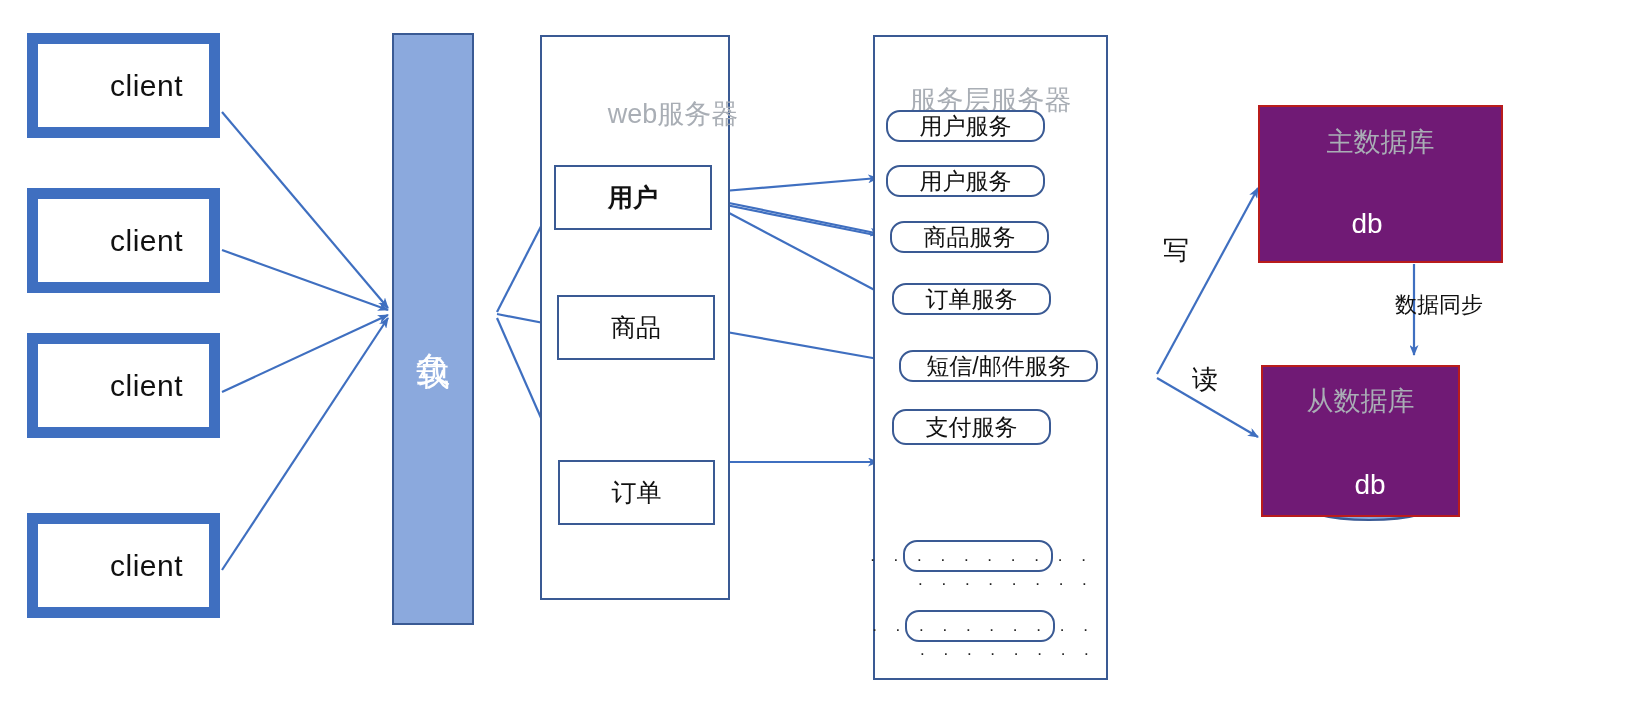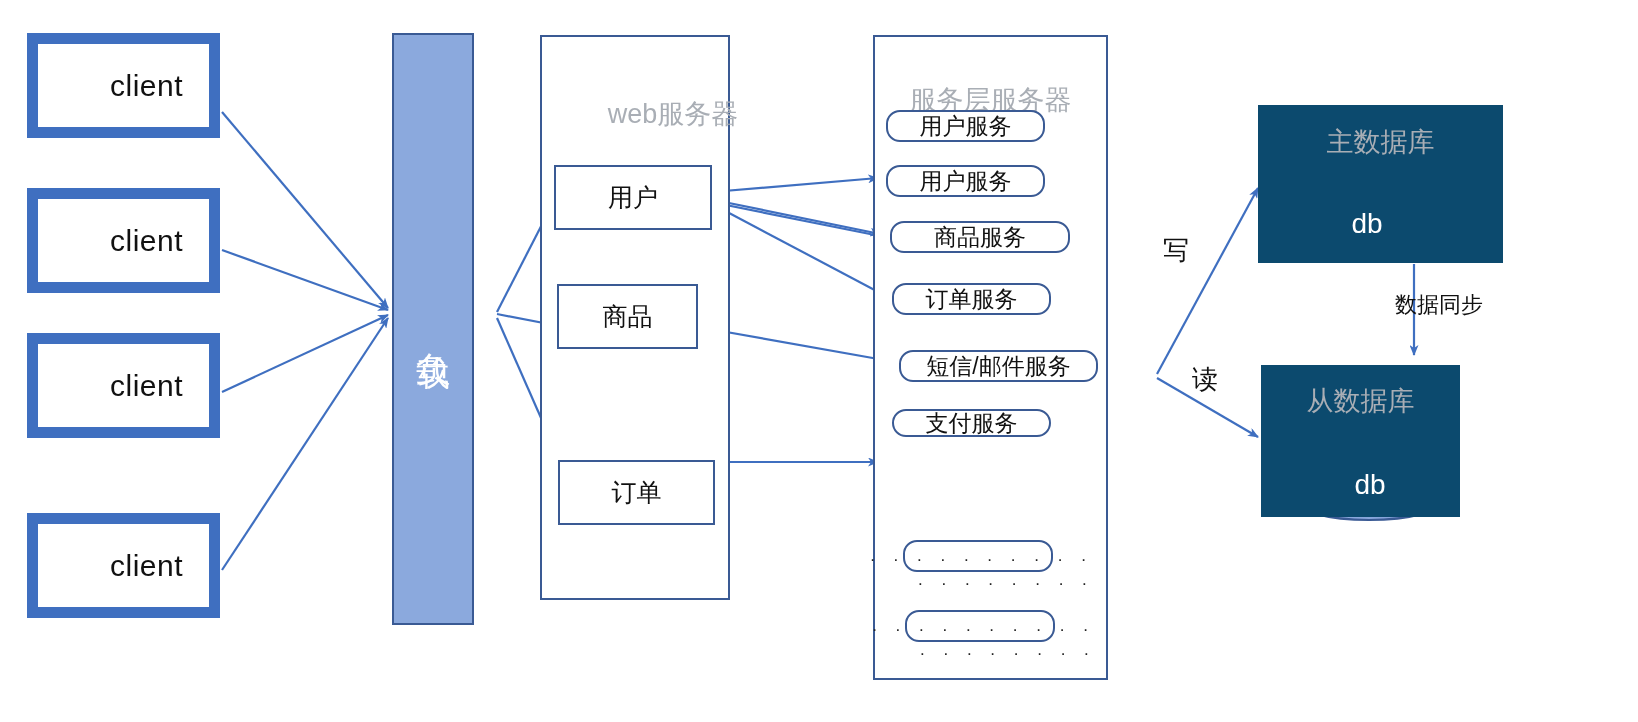--- a/index.html
+++ b/index.html
@@ -107,22 +107,22 @@
     font-size: 17px;
     color: #222222;
     white-space: nowrap;
     text-align: center;
   }
 
   
   .db-panel {
     position: absolute;
     box-sizing: border-box;
-    border: 2px solid #0c4a6e;
-    background: #0c4a6e;
+    border: 2px solid #b91c1c;
+    background: #701a75;
   }
   .db-cyl {
     position: absolute;
   }
   .db-cyl .db-text {
     position: absolute;
     left: 0;
     width: 100%;
     text-align: center;
     color: #ffffff;
@@ -215,50 +215,50 @@
     <span class="client-label">client</span>
   </div>
 
   <div class="lb-bar" style="left:392px; top:33px; width:82px; height:592px;">
     <span class="lb-label">负载</span>
   </div>
 
   <div class="panel" style="left:540px; top:35px; width:190px; height:565px;">
     <div class="panel-title" style="top:64px;padding-left:38px;">web服务器</div>
   </div>
-  <div class="node-box web" style="left:554px; top:165px; width:158px; height:65px;">
+  <div class="node-box web" style="left:554px; top:165px; width:158px; height:65px;font-weight:bold;">
     <span>用户</span>
   </div>
-  <div class="node-box web" style="left:557px; top:284px; width:141px; height:65px;">
+  <div class="node-box web" style="left:557px; top:295px; width:158px; height:65px;">
     <span>商品</span>
   </div>
   <div class="node-box web" style="left:558px; top:430px; width:157px; height:65px;margin-top:30px;">
     <span>订单</span>
   </div>
 
   <div class="panel" style="left:873px; top:35px; width:235px; height:645px;">
     <div class="panel-title" style="top:50px;">服务层服务器</div>
   </div>
 
   <div class="node-box svc" style="left:886px; top:110px; width:159px; height:32px;">
     <span>用户服务</span>
   </div>
   <div class="node-box svc" style="left:886px; top:165px; width:159px; height:32px;">
     <span>用户服务</span>
   </div>
-  <div class="node-box svc" style="left:890px; top:221px; width:180px; height:32px;">
+  <div class="node-box svc" style="left:890px; top:221px; width:159px; height:32px;">
     <span>商品服务</span>
   </div>
   <div class="node-box svc" style="left:892px; top:283px; width:159px; height:32px;">
     <span>订单服务</span>
   </div>
   <div class="node-box svc" style="left:899px; top:350px; width:199px; height:32px;">
     <span>短信/邮件服务</span>
   </div>
-  <div class="node-box svc" style="left:892px; top:409px; width:159px; height:28px;">
+  <div class="node-box svc" style="left:892px; top:409px; width:159px; height:36px;">
     <span>支付服务</span>
   </div>
   <div class="node-box svc dots" style="left:903px; top:540px; width:150px; height:32px;">
     <span>. . . . . . . . . .</span>
   </div>
   <div class="dots-under" style="left:918px; top:570px; width:130px;">. . . . . . . .</div>
   <div class="node-box svc dots" style="left:905px; top:610px; width:150px; height:32px;">
     <span>. . . . . . . . . .</span>
   </div>
   <div class="dots-under" style="left:920px; top:640px; width:130px;">. . . . . . . .</div>

